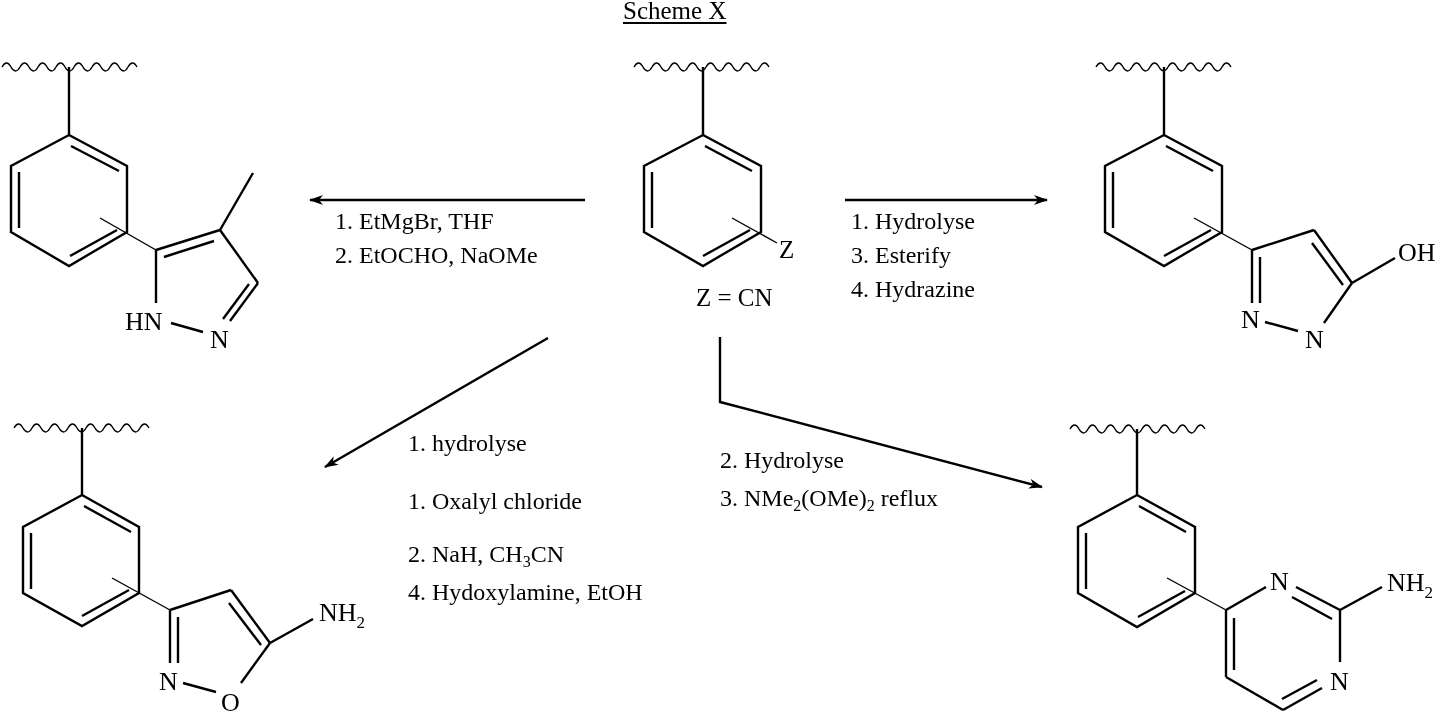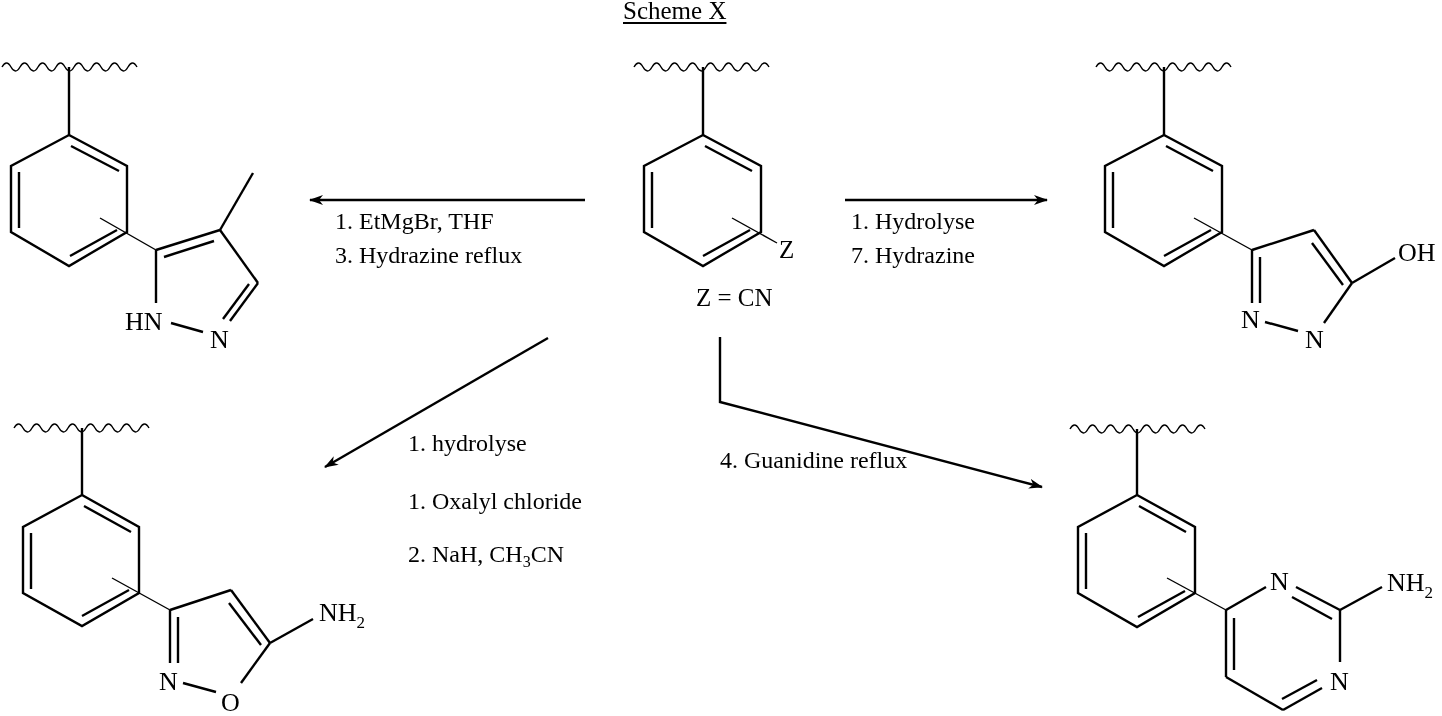--- a/index.html
+++ b/index.html
@@ -130,29 +130,32 @@
   <line class="bond" x1="845" y1="200" x2="1047" y2="200" marker-end="url(#ah)"></line>
   <line class="bond" x1="548" y1="338" x2="325" y2="467" marker-end="url(#ah)"></line>
   <polyline class="bond" points="720,337 720,402 1042,487" marker-end="url(#ah)"></polyline>
 </svg>
 
 <div class="zlabel" style="left:779px; top:236px;">Z</div>
 <div class="zlabel" style="left:696px; top:284px;">Z = CN</div>
 
 <div class="cond" style="left:335px; top:204px;">
   <div>1. EtMgBr, THF</div>
-  <div>3. Hydrazine reflux</div>
+  <div>2. EtOCHO, NaOMe</div>
 </div>
 
 <div class="cond" style="left:851px; top:204px;">
   <div>1. Hydrolyse</div>
-  <div>7. Hydrazine</div>
+  <div>3. Esterify</div>
+  <div>4. Hydrazine</div>
 </div>
 
 <div class="cond" style="left:408px; top:424px; line-height:38px;">
   <div style="height:38px;">1. hydrolyse</div>
   <div style="height:38px;margin-top:20px;">1. Oxalyl chloride</div>
   <div style="height:38px;margin-top:15px;"><span>2. NaH, CH</span><sub>3</sub><span>CN</span></div>
+  <div style="height:38px;">4. Hydoxylamine, EtOH</div>
 </div>
 
 <div class="cond" style="left:720px; top:441px; line-height:38px;">
-  <div style="height:38px;">4. Guanidine reflux</div>
+  <div style="height:38px;">2. Hydrolyse</div>
+  <div style="height:38px;"><span>3. NMe</span><sub>2</sub><span>(OMe)</span><sub>2</sub><span style="white-space:pre"> reflux</span></div>
 </div>
 
 </body></html>

